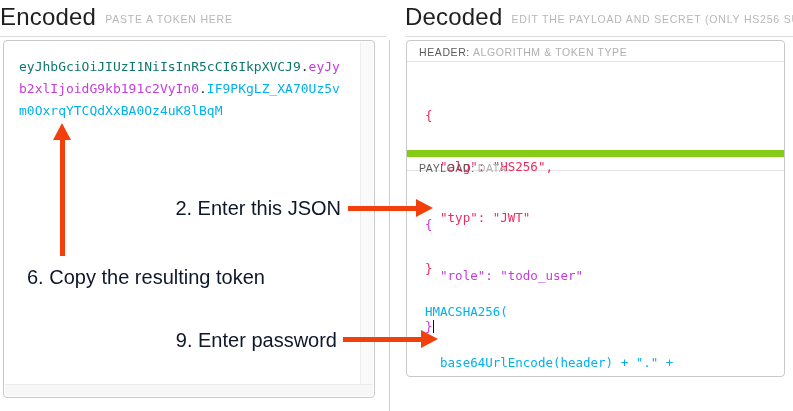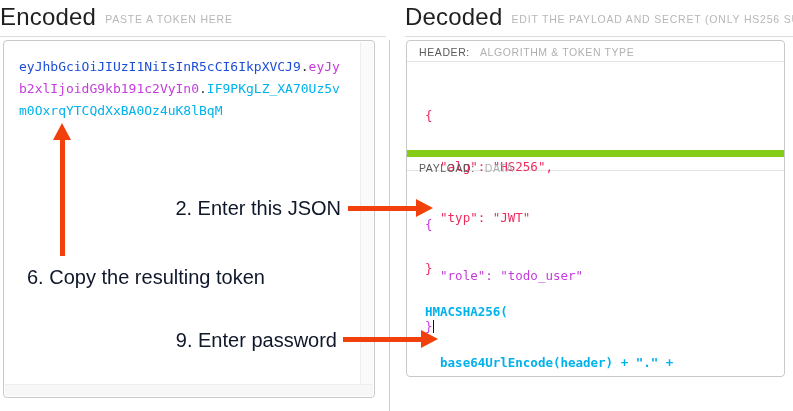--- a/index.html
+++ b/index.html
@@ -38,50 +38,50 @@
     box-sizing:border-box;
   }
   .encoded-scroll-v{position:absolute;top:1px;right:1px;width:12px;height:345px;background:#fafafa;border-left:1px solid #ededed;border-radius:0 3px 0 0;}
   .encoded-scroll-h{position:absolute;left:1px;bottom:1px;right:1px;height:11px;background:#f7f7f7;border-top:1px solid #ededed;border-radius:0 0 3px 3px;}
   .token{
     position:absolute;left:15px;top:15px;width:327px;
     font-family:"DejaVu Sans Mono", monospace;
     font-size:13px;line-height:22px;
     word-break:break-all;white-space:normal;
   }
-  .tok-header{color:#1d4ed8;}
+  .tok-header{color:#0f766e;}
   .tok-dot{color:#2a2a2a;}
   .tok-payload{color:#c53bdd;}
   .tok-signature{color:#00b2ec;}
 
   
   .decoded-box{
     position:absolute;left:406px;top:40px;width:379px;height:337px;
     border:1px solid #c9c9c9;border-radius:4px;background:#fff;
     box-sizing:border-box;
   }
   .section-label{
     height:21px;box-sizing:border-box;
     padding:5px 12px 0 12px;
     font-size:10.5px;letter-spacing:.6px;text-transform:uppercase;
     border-bottom:1px solid #e4e4e4;
     white-space:nowrap;
   }
   .section-label .lab-main{color:#5a5a5a;}
-  .section-label .lab-detail{color:#b0b0b0;margin-left:10px;}
+  .section-label .lab-detail{color:#b0b0b0;margin-left:3px;}
   .section-label.mid{border-top:7px solid #84cc16;margin-top:-1px;}
   .code-area{
     font-family:"DejaVu Sans Mono", monospace;
     font-size:12.5px;line-height:17px;
     padding:11px 12px 0 18px;box-sizing:border-box;
     white-space:pre;
   }
   .code-area.header-json{height:89px;color:#ee2b5e;}
   .code-area.payload-json{height:91px;color:#c53bdd;}
-  .code-area.signature{height:94px;color:#00b2ec;font-weight:bold;padding-top:7px;}
+  .code-area.signature{height:94px;color:#00b2ec;font-weight:normal;padding-top:7px;}
   .code-line{white-space:pre;}
   .caret{display:inline-block;width:1px;height:13px;background:#111;vertical-align:-2px;}
 
   
   .annotation{
     position:absolute;color:#0f172a;font-size:20px;line-height:23px;
     font-family:Liberation Sans, sans-serif;white-space:nowrap;
   }
   #ann-step2{left:165px;top:197px;width:176px;text-align:right;}
   #ann-step3{left:27px;top:266px;}

